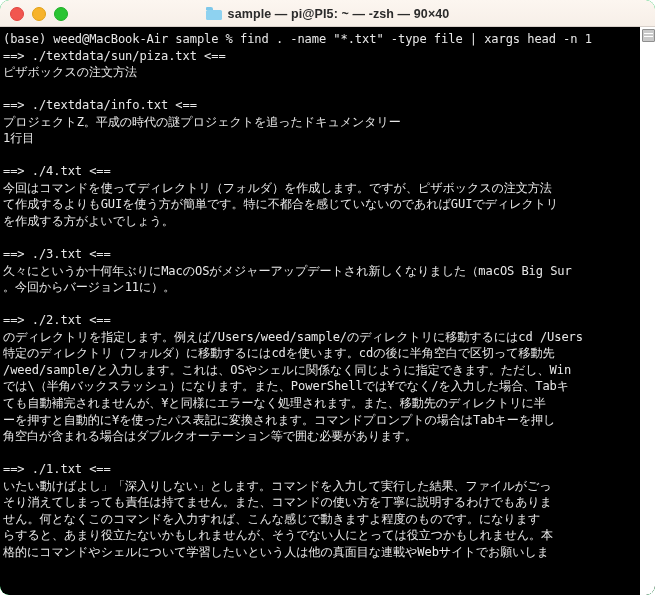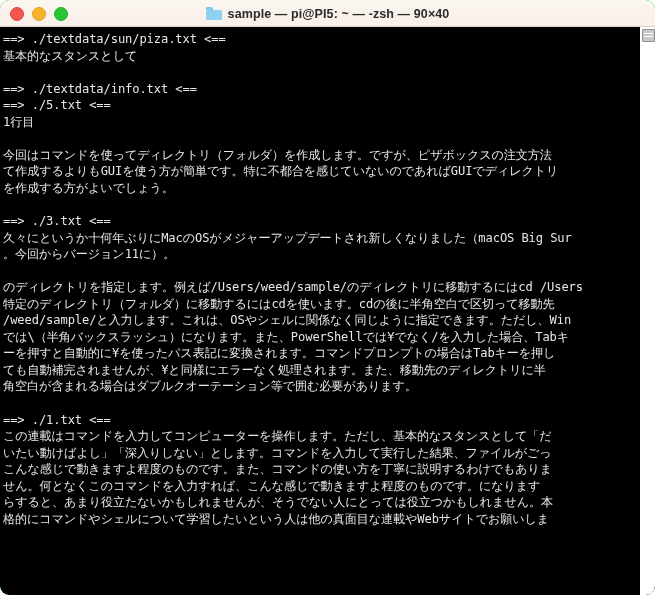--- a/index.html
+++ b/index.html
@@ -167,47 +167,49 @@
       <span id="folder-icon">
         <span class="tab"></span>
           <span class="body"></span>
       </span>
       <span id="window-title">sample — pi@PI5: ~ — -zsh — 90×40</span>
     </div>
   </div>
 
   <div id="term-wrap">
     <div id="screen">
+        <div class="line">(base) weed@MacBook-Air sample % find . -name "*.txt" -type file | xargs head -n 1</div>
         <div class="line">==&gt; ./textdata/sun/piza.txt &lt;==</div>
-        <div class="line">基本的なスタンスとして</div>
+        <div class="line">ピザボックスの注文方法</div>
         <div class="line blank"> </div>
         <div class="line">==&gt; ./textdata/info.txt &lt;==</div>
-        <div class="line">==&gt; ./5.txt &lt;==</div>
+        <div class="line">プロジェクトZ。平成の時代の謎プロジェクトを追ったドキュメンタリー</div>
         <div class="line">1行目</div>
         <div class="line blank"> </div>
+        <div class="line">==&gt; ./4.txt &lt;==</div>
         <div class="line">今回はコマンドを使ってディレクトリ（フォルダ）を作成します。ですが、ピザボックスの注文方法</div>
         <div class="line">て作成するよりもGUIを使う方が簡単です。特に不都合を感じていないのであればGUIでディレクトリ</div>
         <div class="line">を作成する方がよいでしょう。</div>
         <div class="line blank"> </div>
         <div class="line">==&gt; ./3.txt &lt;==</div>
         <div class="line">久々にというか十何年ぶりにMacのOSがメジャーアップデートされ新しくなりました（macOS Big Sur</div>
         <div class="line">。今回からバージョン11に）。</div>
         <div class="line blank"> </div>
+        <div class="line">==&gt; ./2.txt &lt;==</div>
         <div class="line">のディレクトリを指定します。例えば/Users/weed/sample/のディレクトリに移動するにはcd /Users</div>
         <div class="line">特定のディレクトリ（フォルダ）に移動するにはcdを使います。cdの後に半角空白で区切って移動先</div>
         <div class="line">/weed/sample/と入力します。これは、OSやシェルに関係なく同じように指定できます。ただし、Win</div>
         <div class="line">では\（半角バックスラッシュ）になります。また、PowerShellでは¥でなく/を入力した場合、Tabキ</div>
+        <div class="line">ても自動補完されませんが、¥と同様にエラーなく処理されます。また、移動先のディレクトリに半</div>
         <div class="line">ーを押すと自動的に¥を使ったパス表記に変換されます。コマンドプロンプトの場合はTabキーを押し</div>
-        <div class="line">ても自動補完されませんが、¥と同様にエラーなく処理されます。また、移動先のディレクトリに半</div>
         <div class="line">角空白が含まれる場合はダブルクオーテーション等で囲む必要があります。</div>
         <div class="line blank"> </div>
         <div class="line">==&gt; ./1.txt &lt;==</div>
-        <div class="line">この連載はコマンドを入力してコンピューターを操作します。ただし、基本的なスタンスとして「だ</div>
         <div class="line">いたい動けばよし」「深入りしない」とします。コマンドを入力して実行した結果、ファイルがごっ</div>
-        <div class="line">こんな感じで動きますよ程度のものです。また、コマンドの使い方を丁寧に説明するわけでもありま</div>
+        <div class="line">そり消えてしまっても責任は持てません。また、コマンドの使い方を丁寧に説明するわけでもありま</div>
         <div class="line">せん。何となくこのコマンドを入力すれば、こんな感じで動きますよ程度のものです。になります</div>
         <div class="line">らすると、あまり役立たないかもしれませんが、そうでない人にとっては役立つかもしれません。本</div>
         <div class="line">格的にコマンドやシェルについて学習したいという人は他の真面目な連載やWebサイトでお願いしま</div>
       </div>
     <div id="scrollbar">
       <div id="scroll-thumb"></div>
     </div>
   </div>
 
 </div>

